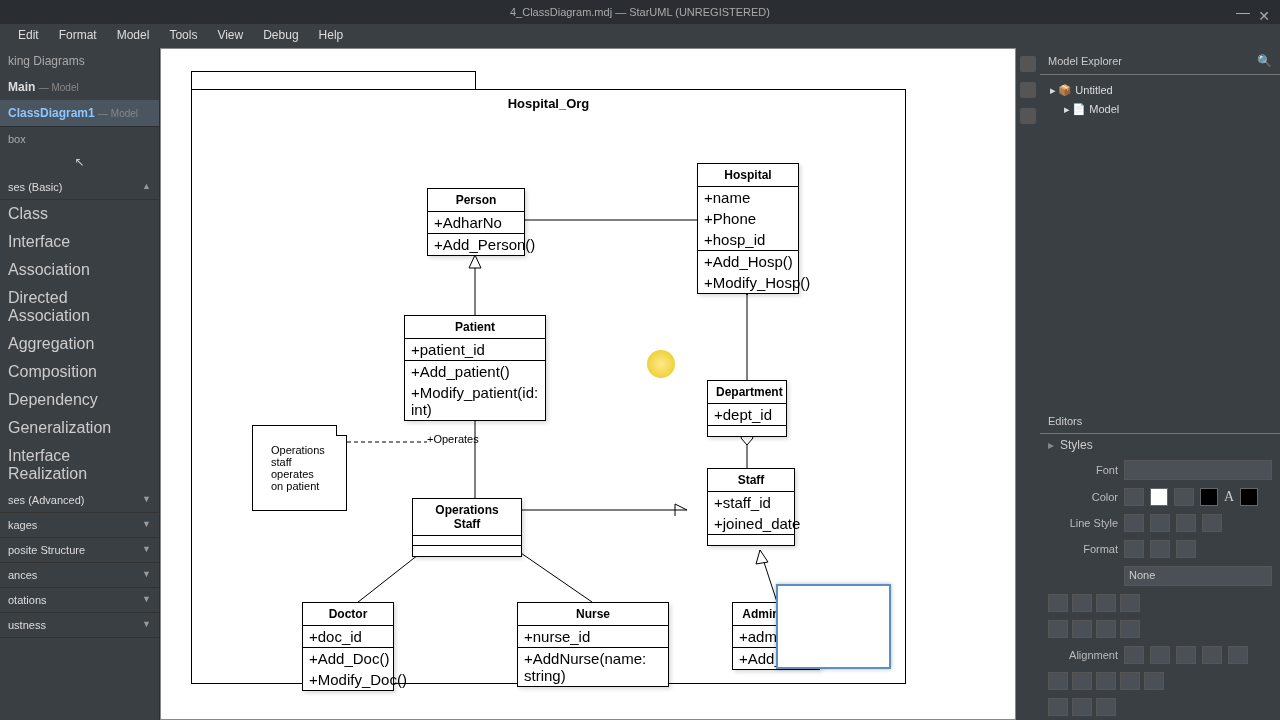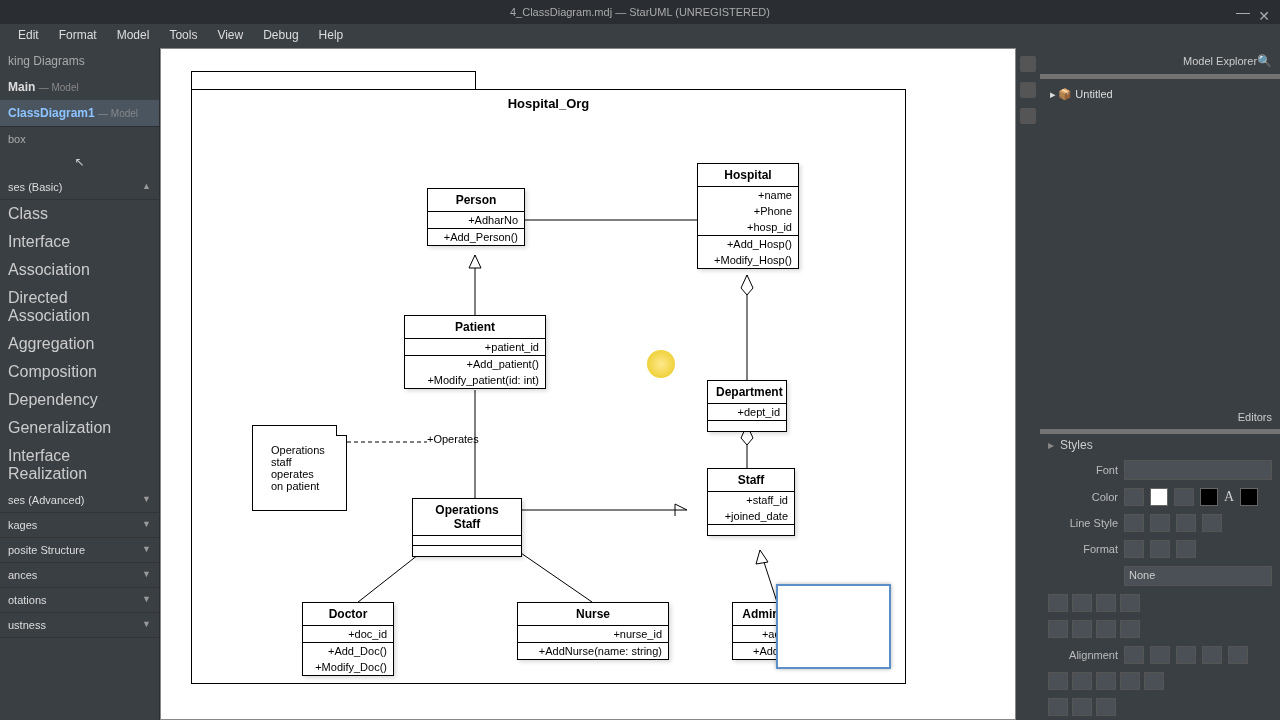--- a/index.html
+++ b/index.html
@@ -20,31 +20,31 @@
 .tb-cat .arr{color:#999;font-size:9px}
 .tb-item{padding:5px 8px;color:#ccc;font-size:16px}
 .canvas-area{flex:1;background:#fff;position:relative;overflow:hidden}
 .canvas{position:absolute;left:160px;top:45px;width:830px;height:630px;background:#fff;border:1px solid #888}
 .pkg-outer{position:absolute;left:30px;top:22px;width:285px;height:18px;border:1px solid #000;border-bottom:none;background:#fff}
 .pkg-inner{position:absolute;left:30px;top:40px;width:715px;height:595px;border:1px solid #000;background:#fff}
 .pkg-title{position:absolute;top:6px;left:0;width:100%;text-align:center;font-weight:bold;color:#000;font-size:13px}
 .cls{position:absolute;border:1px solid #000;background:#fff;box-shadow:2px 2px 4px rgba(0,0,0,.15)}
 .cls-name{text-align:center;font-weight:bold;padding:4px 8px;border-bottom:1px solid #000;color:#000;font-size:12px}
 .cls-attrs{border-bottom:1px solid #000}
-.cls-attrs div,.cls-ops div{padding:2px 6px;color:#000;font-size:11px;text-align:right}
+.cls-attrs div,.cls-ops div{padding:2px 6px;color:#000;font-size:15px;text-align:left}
 .cls-ops.empty,.cls-attrs.empty{height:10px}
 .note{position:absolute;border:1px solid #000;background:#fff;padding:18px;font-size:11px;color:#000;width:95px}
 .note::after{content:"";position:absolute;top:-1px;right:-1px;border-top:10px solid #fff;border-left:10px solid transparent}
 .note::before{content:"";position:absolute;top:-1px;right:-1px;width:10px;height:10px;border-left:1px solid #000;border-bottom:1px solid #000;background:#fff}
 svg.lines{position:absolute;top:0;left:0;width:100%;height:100%;pointer-events:none}
 .cursor-spot{position:absolute;left:455px;top:260px;width:28px;height:28px;border-radius:50%;background:radial-gradient(#ffe680,#e6c200);opacity:.9}
 .right-rail{width:24px;background:#3a3f44;display:flex;flex-direction:column;align-items:center;padding-top:8px;gap:10px}
 .right-rail div{width:16px;height:16px;background:#555;border-radius:2px}
 .right-panel{width:240px;background:#3a3f44;display:flex;flex-direction:column}
-.rp-hdr{padding:6px 8px;color:#ccc;font-size:11px;border-bottom:5px solid #737373;display:flex;justify-content:flex-end;align-items:center}
+.rp-hdr{padding:6px 8px;color:#ccc;font-size:11px;border-bottom:1px solid #737373;display:flex;justify-content:space-between;align-items:center}
 .rp-tree{padding:6px}
 .rp-tree div{padding:3px 4px;font-size:11px;color:#ddd}
 .ed-row{display:flex;align-items:center;padding:4px 8px;gap:6px}
 .ed-label{width:70px;text-align:right;color:#bbb;font-size:11px}
 .ed-ctrl{flex:1;height:20px;background:#4a5055;border:1px solid #555}
 .swatch{width:18px;height:18px;border:1px solid #666}
 .sw-white{background:#fff}
 .sw-black{background:#000}
 .ic{width:20px;height:18px;background:#4a5055;border:1px solid #555;display:inline-block}
 .ic-row{display:flex;gap:4px;padding:4px 8px;flex-wrap:wrap}
@@ -249,20 +249,21 @@
     <div></div>
   </div>
 
   <div class="right-panel">
     <div class="rp-hdr">
       <span>Model Explorer</span>
       <span class="search-ic">🔍</span>
     </div>
     <div class="rp-tree">
       <div>▸ 📦 <span>Untitled</span></div>
+      <div style="padding-left:18px">▸ 📄 <span>Model</span></div>
     </div>
 
     <div style="flex:1"></div>
 
     <div class="rp-hdr">Editors</div>
     <div class="ed-row">
         <span style="color:#888">▸</span>
         <span>Styles</span>
       </div>
     <div class="ed-row">

